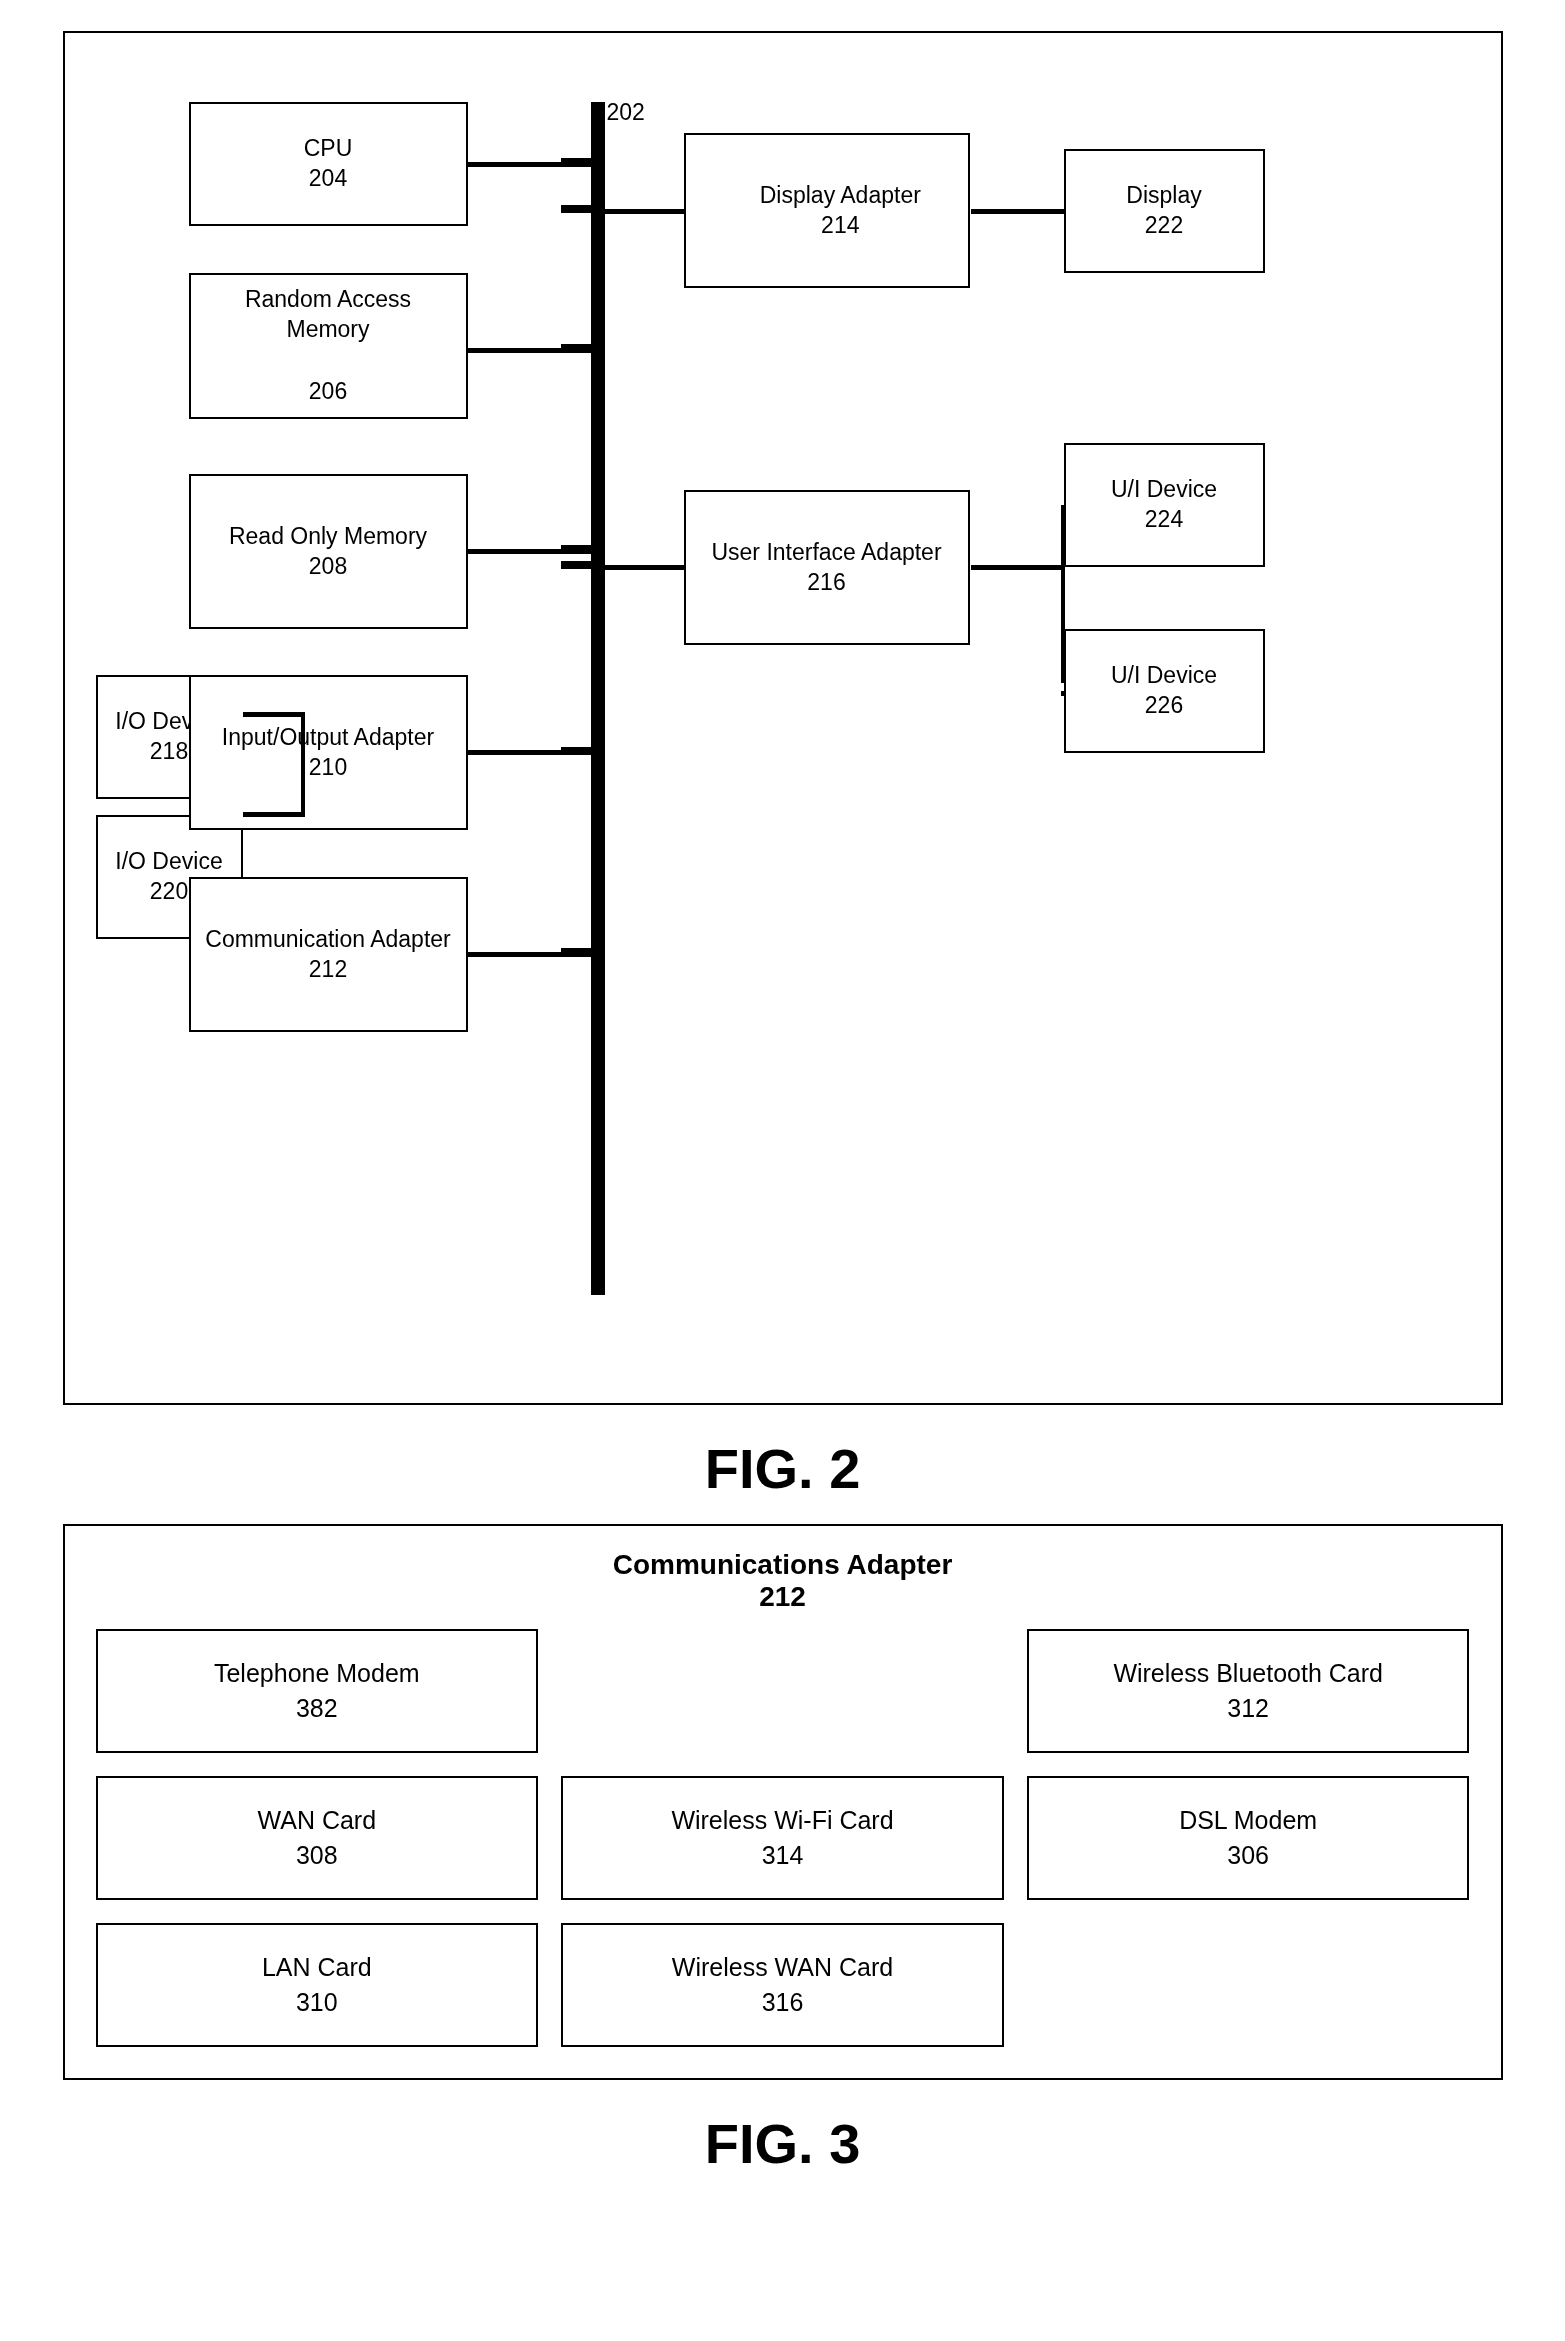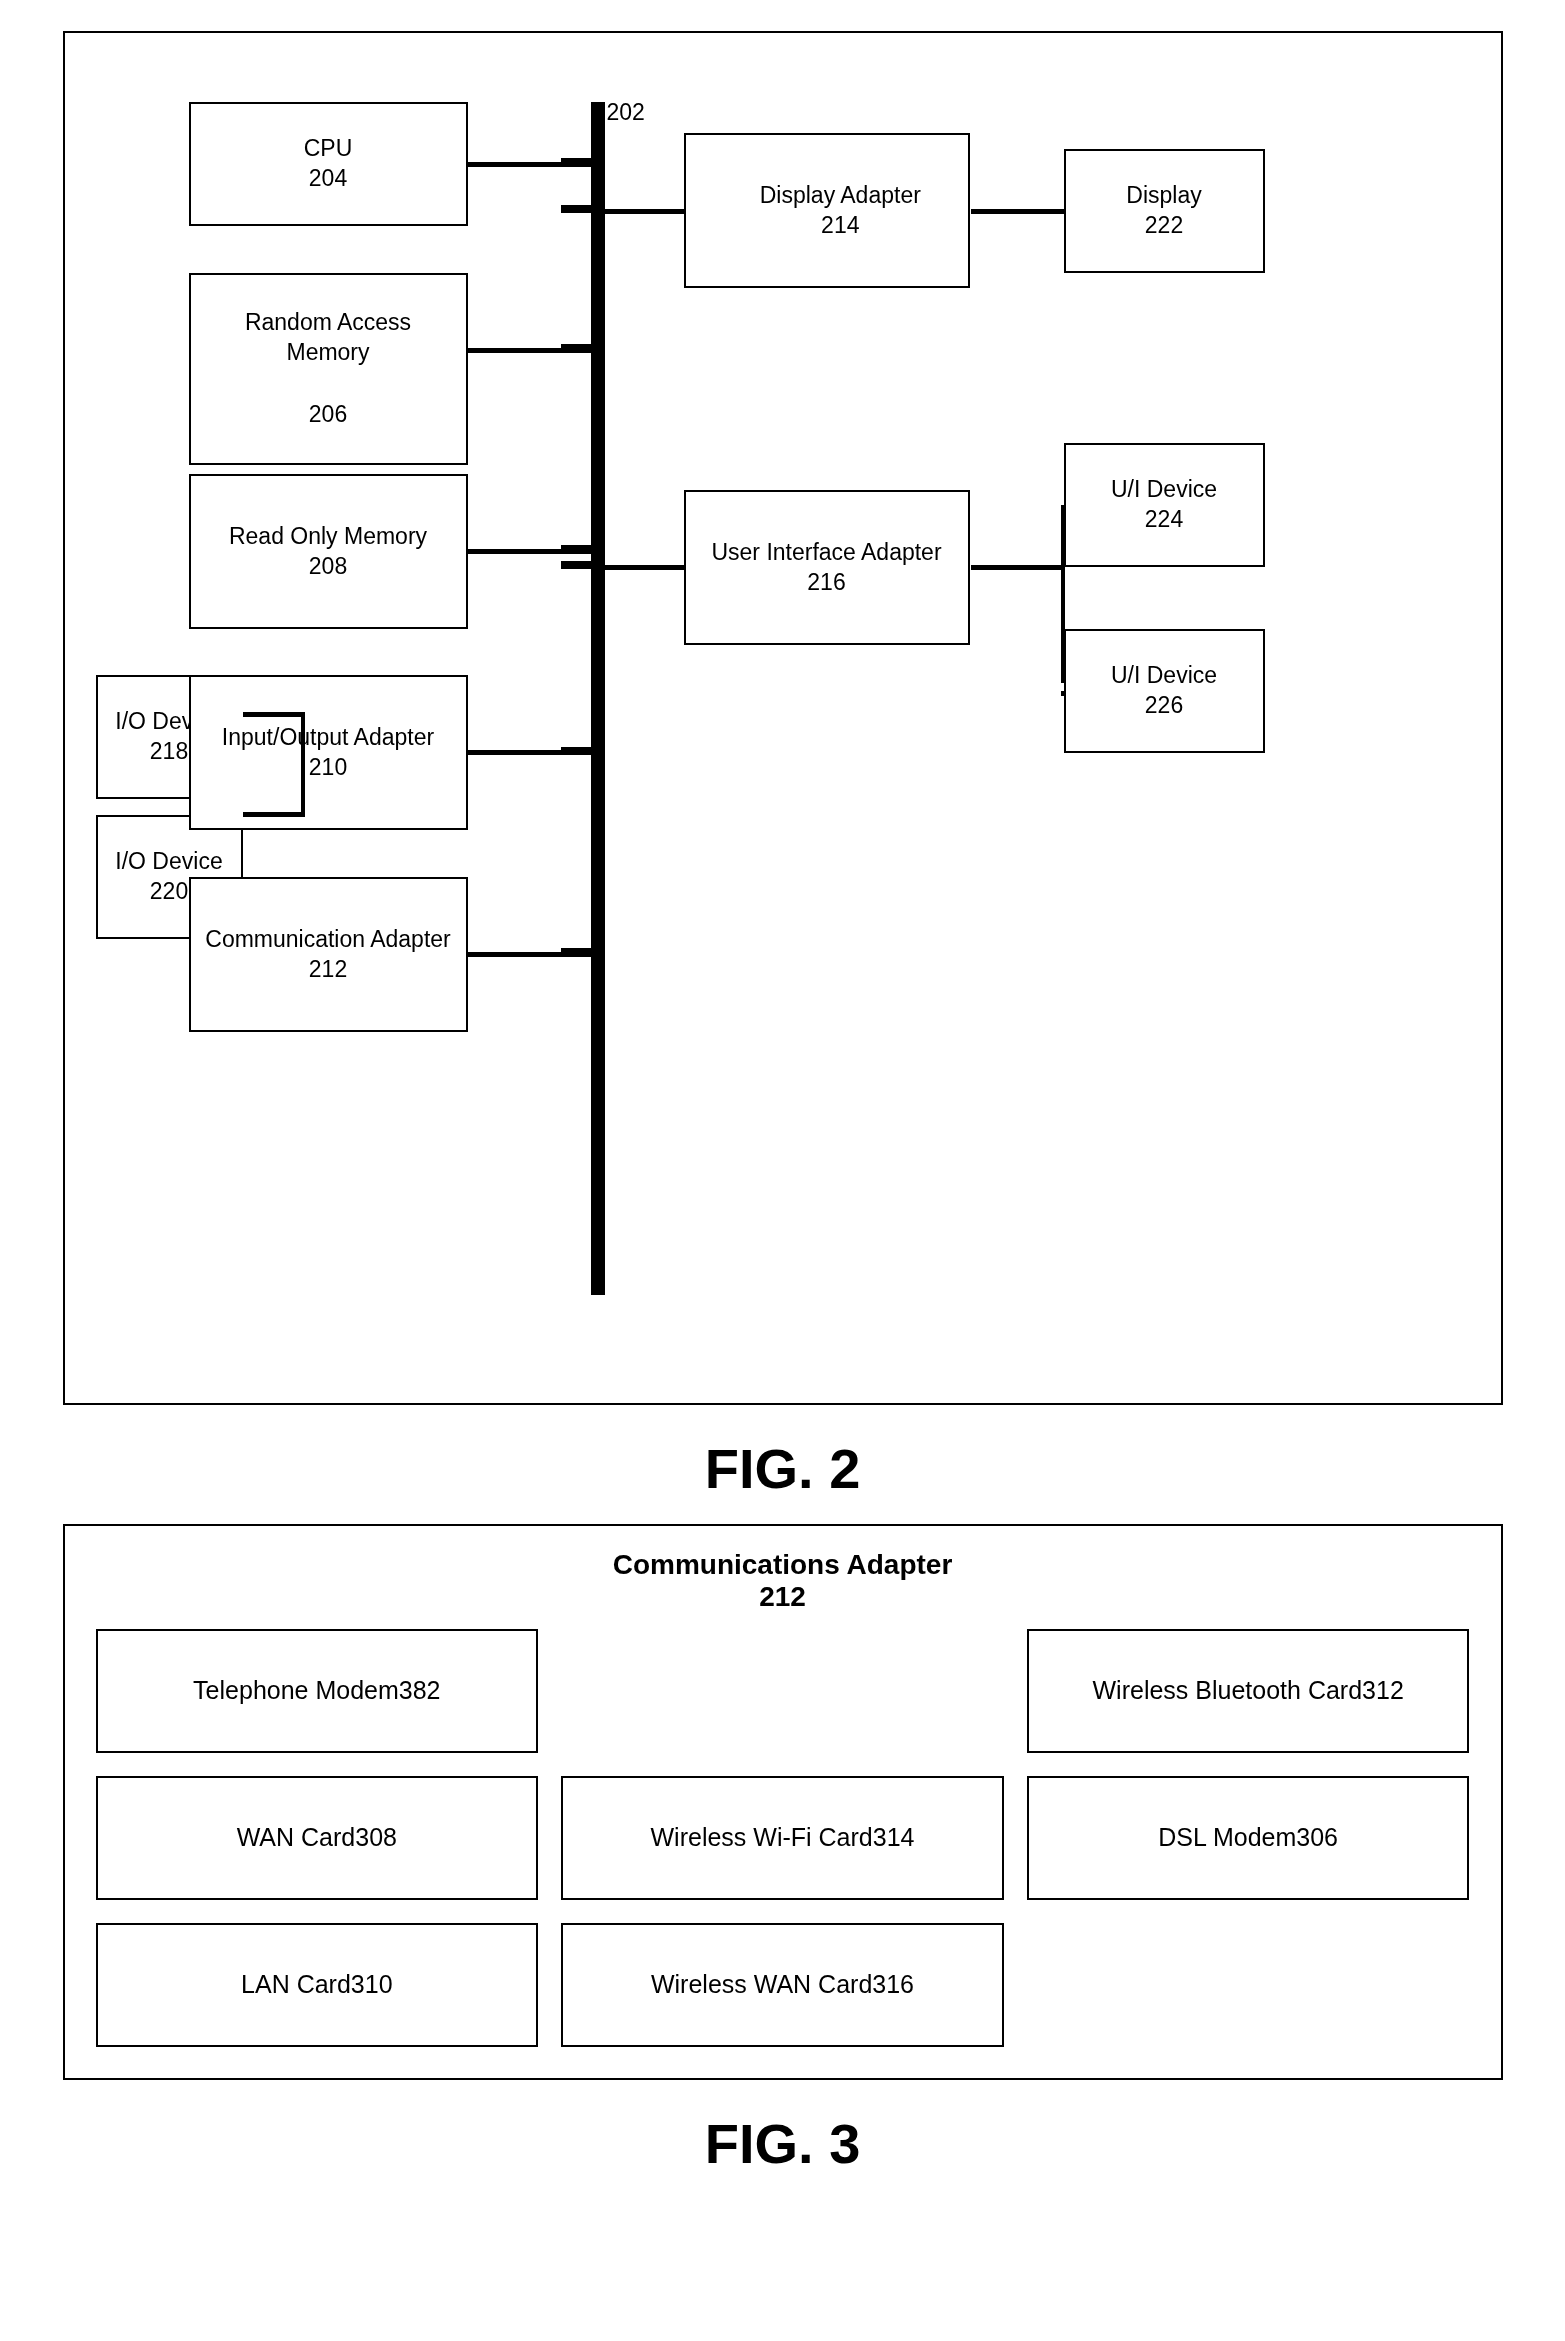--- a/index.html
+++ b/index.html
@@ -102,21 +102,21 @@
       display: grid;
       grid-template-columns: 1fr 1fr 1fr;
       gap: 23px;
       margin-top: 15.5px;
     }
 
     .fig3-box {
       border: 2.3px solid #000;
       background: #fff;
       display: flex;
-      flex-direction: row;
+      flex-direction: column;
       align-items: center;
       justify-content: center;
       text-align: center;
       font-size: 25px;
       line-height: 1.4;
       padding: 23px 15.5px;
       min-height: 124px;
     }
 
     .fig3-box.empty {
@@ -148,21 +148,21 @@
 
     <div class="box" style="left:93px; top:46px; width:279px; height:124px;">
       <span>CPU</span>
       <span>204</span>
     </div>
 
     <div class="h-line" style="left:372px; top:106px; width:128px;"></div>
 
     <div class="tick" style="top:102px;"></div>
 
-    <div class="box" style="left:93px; top:217px; width:279px; height:192px;gap:32px;">
+    <div class="box" style="left:93px; top:217px; width:279px; height:146px;gap:32px;">
       <span>Random Access Memory</span>
       <span>206</span>
     </div>
 
     <div class="h-line" style="left:372px; top:292px; width:128px;"></div>
     <div class="tick" style="top:288px;"></div>
 
     <div class="box" style="left:93px; top:418px; width:279px; height:155px;">
       <span>Read Only Memory</span>
       <span>208</span>

